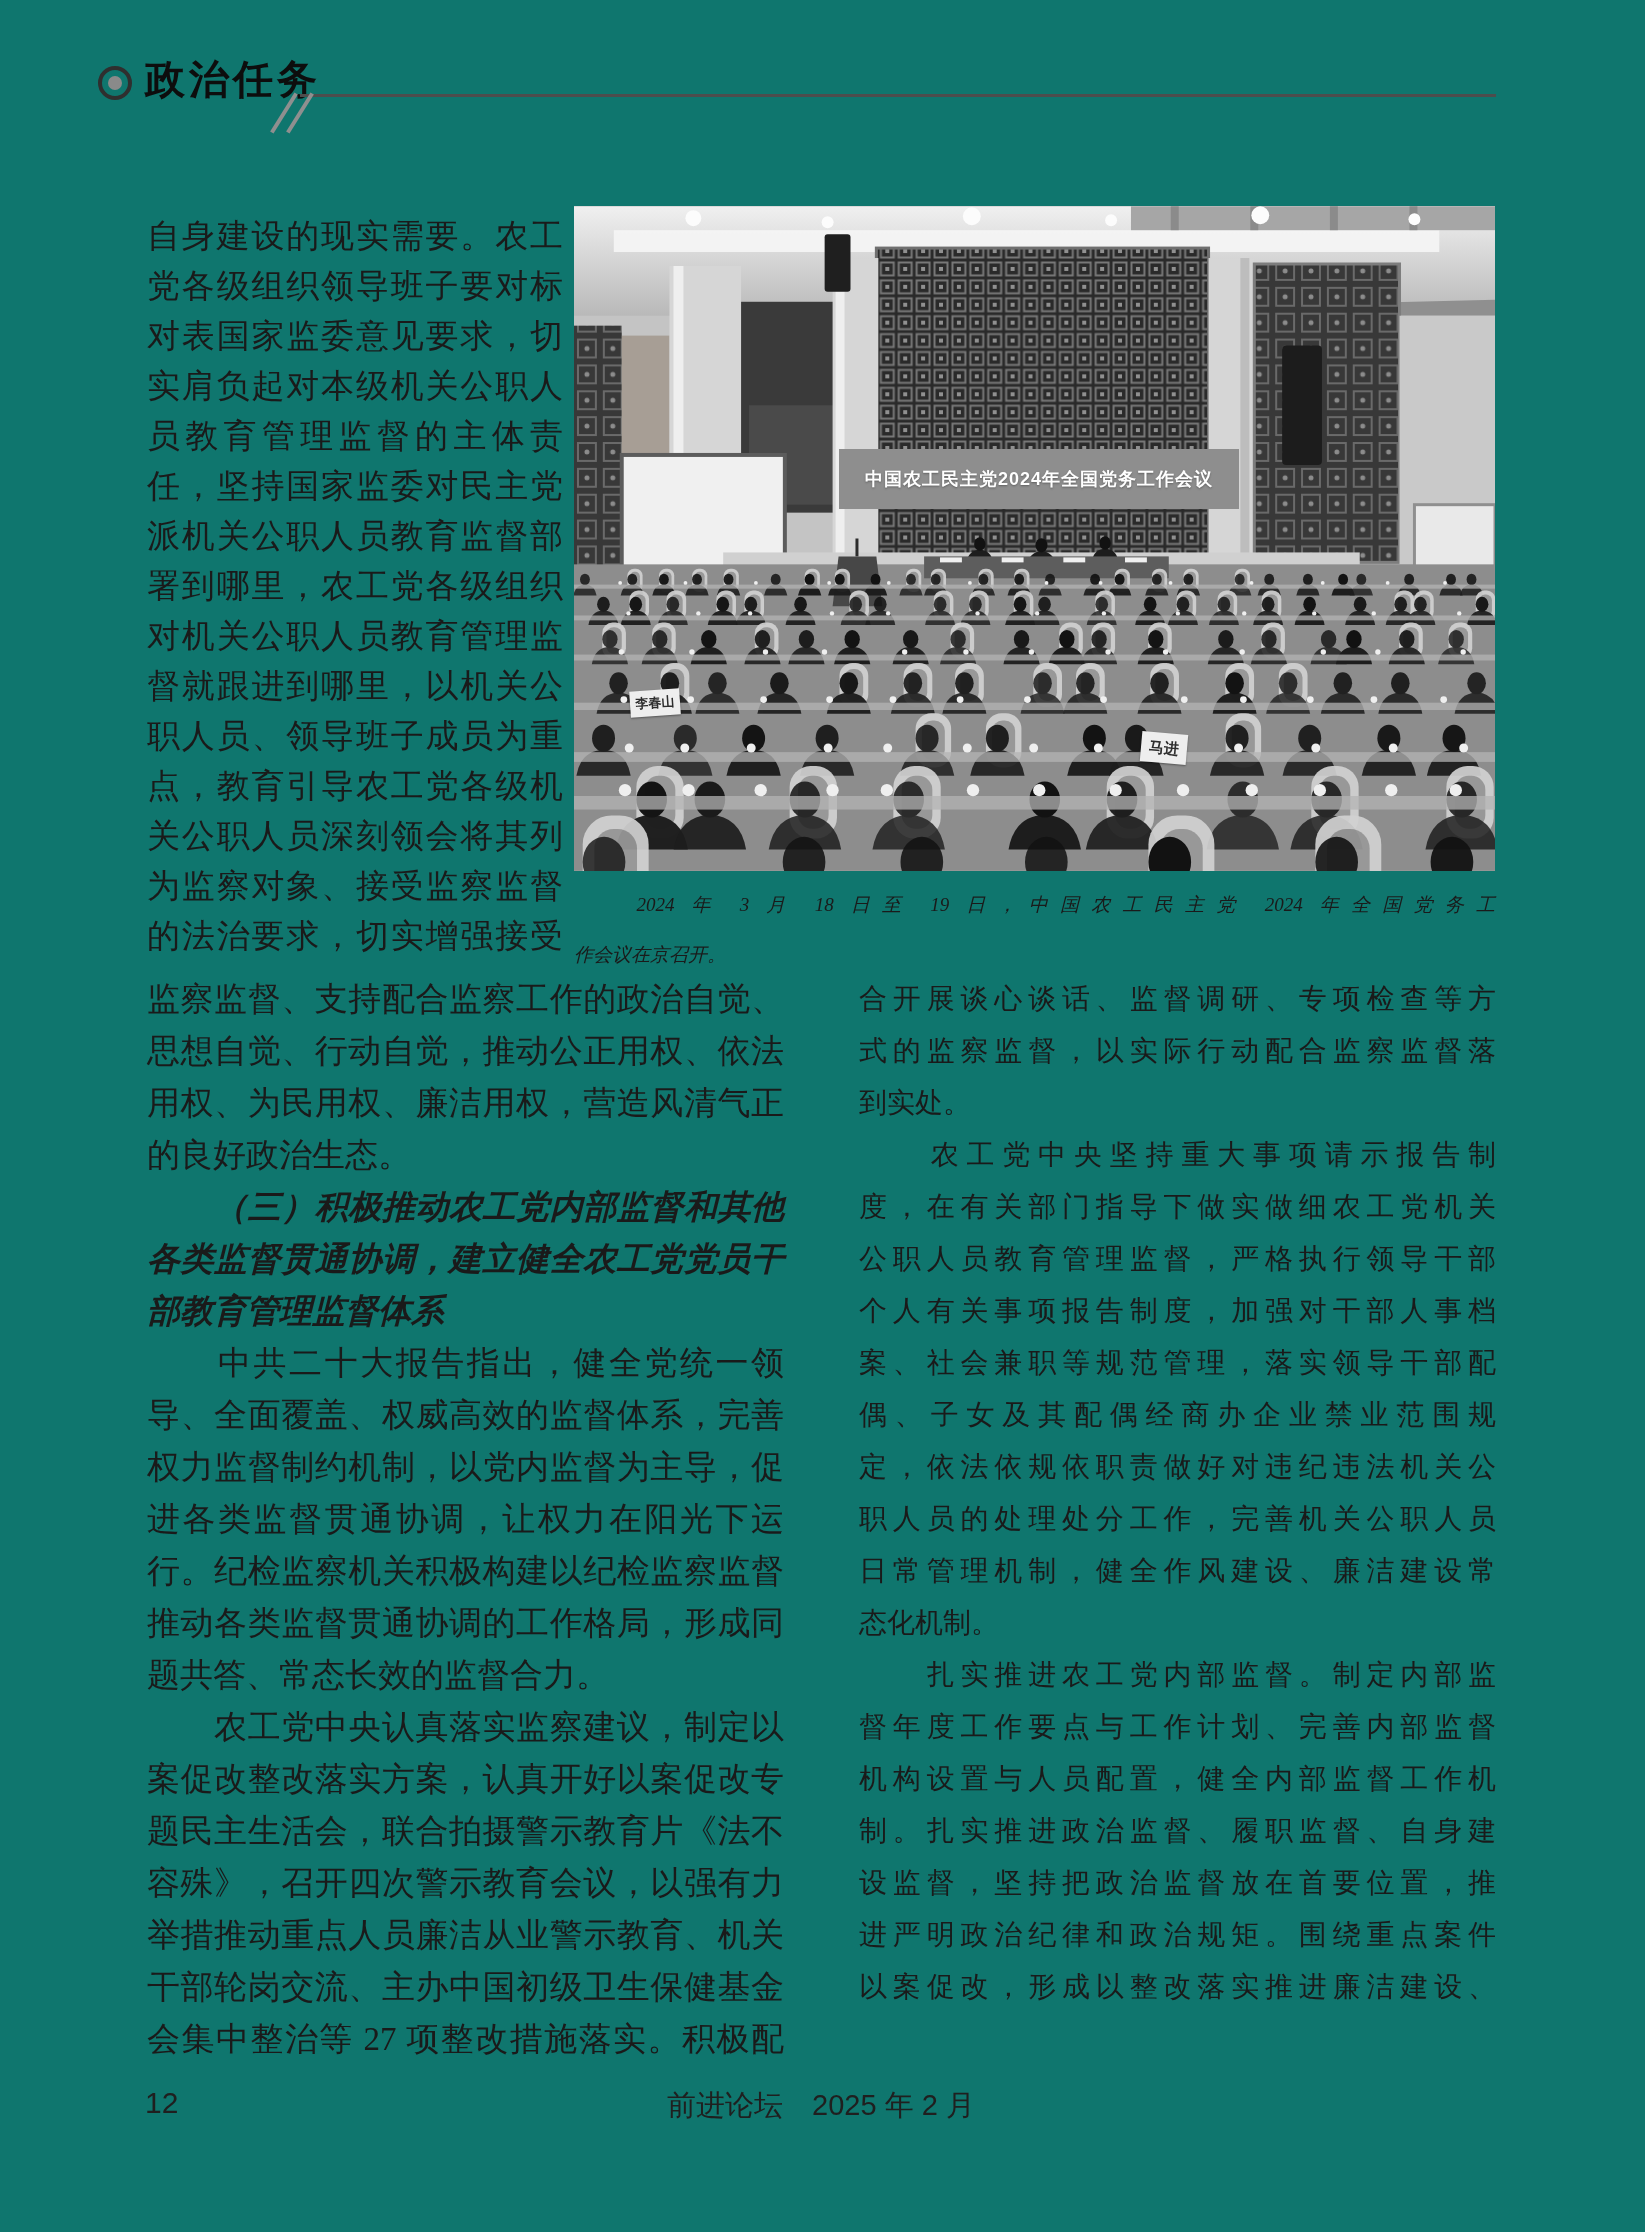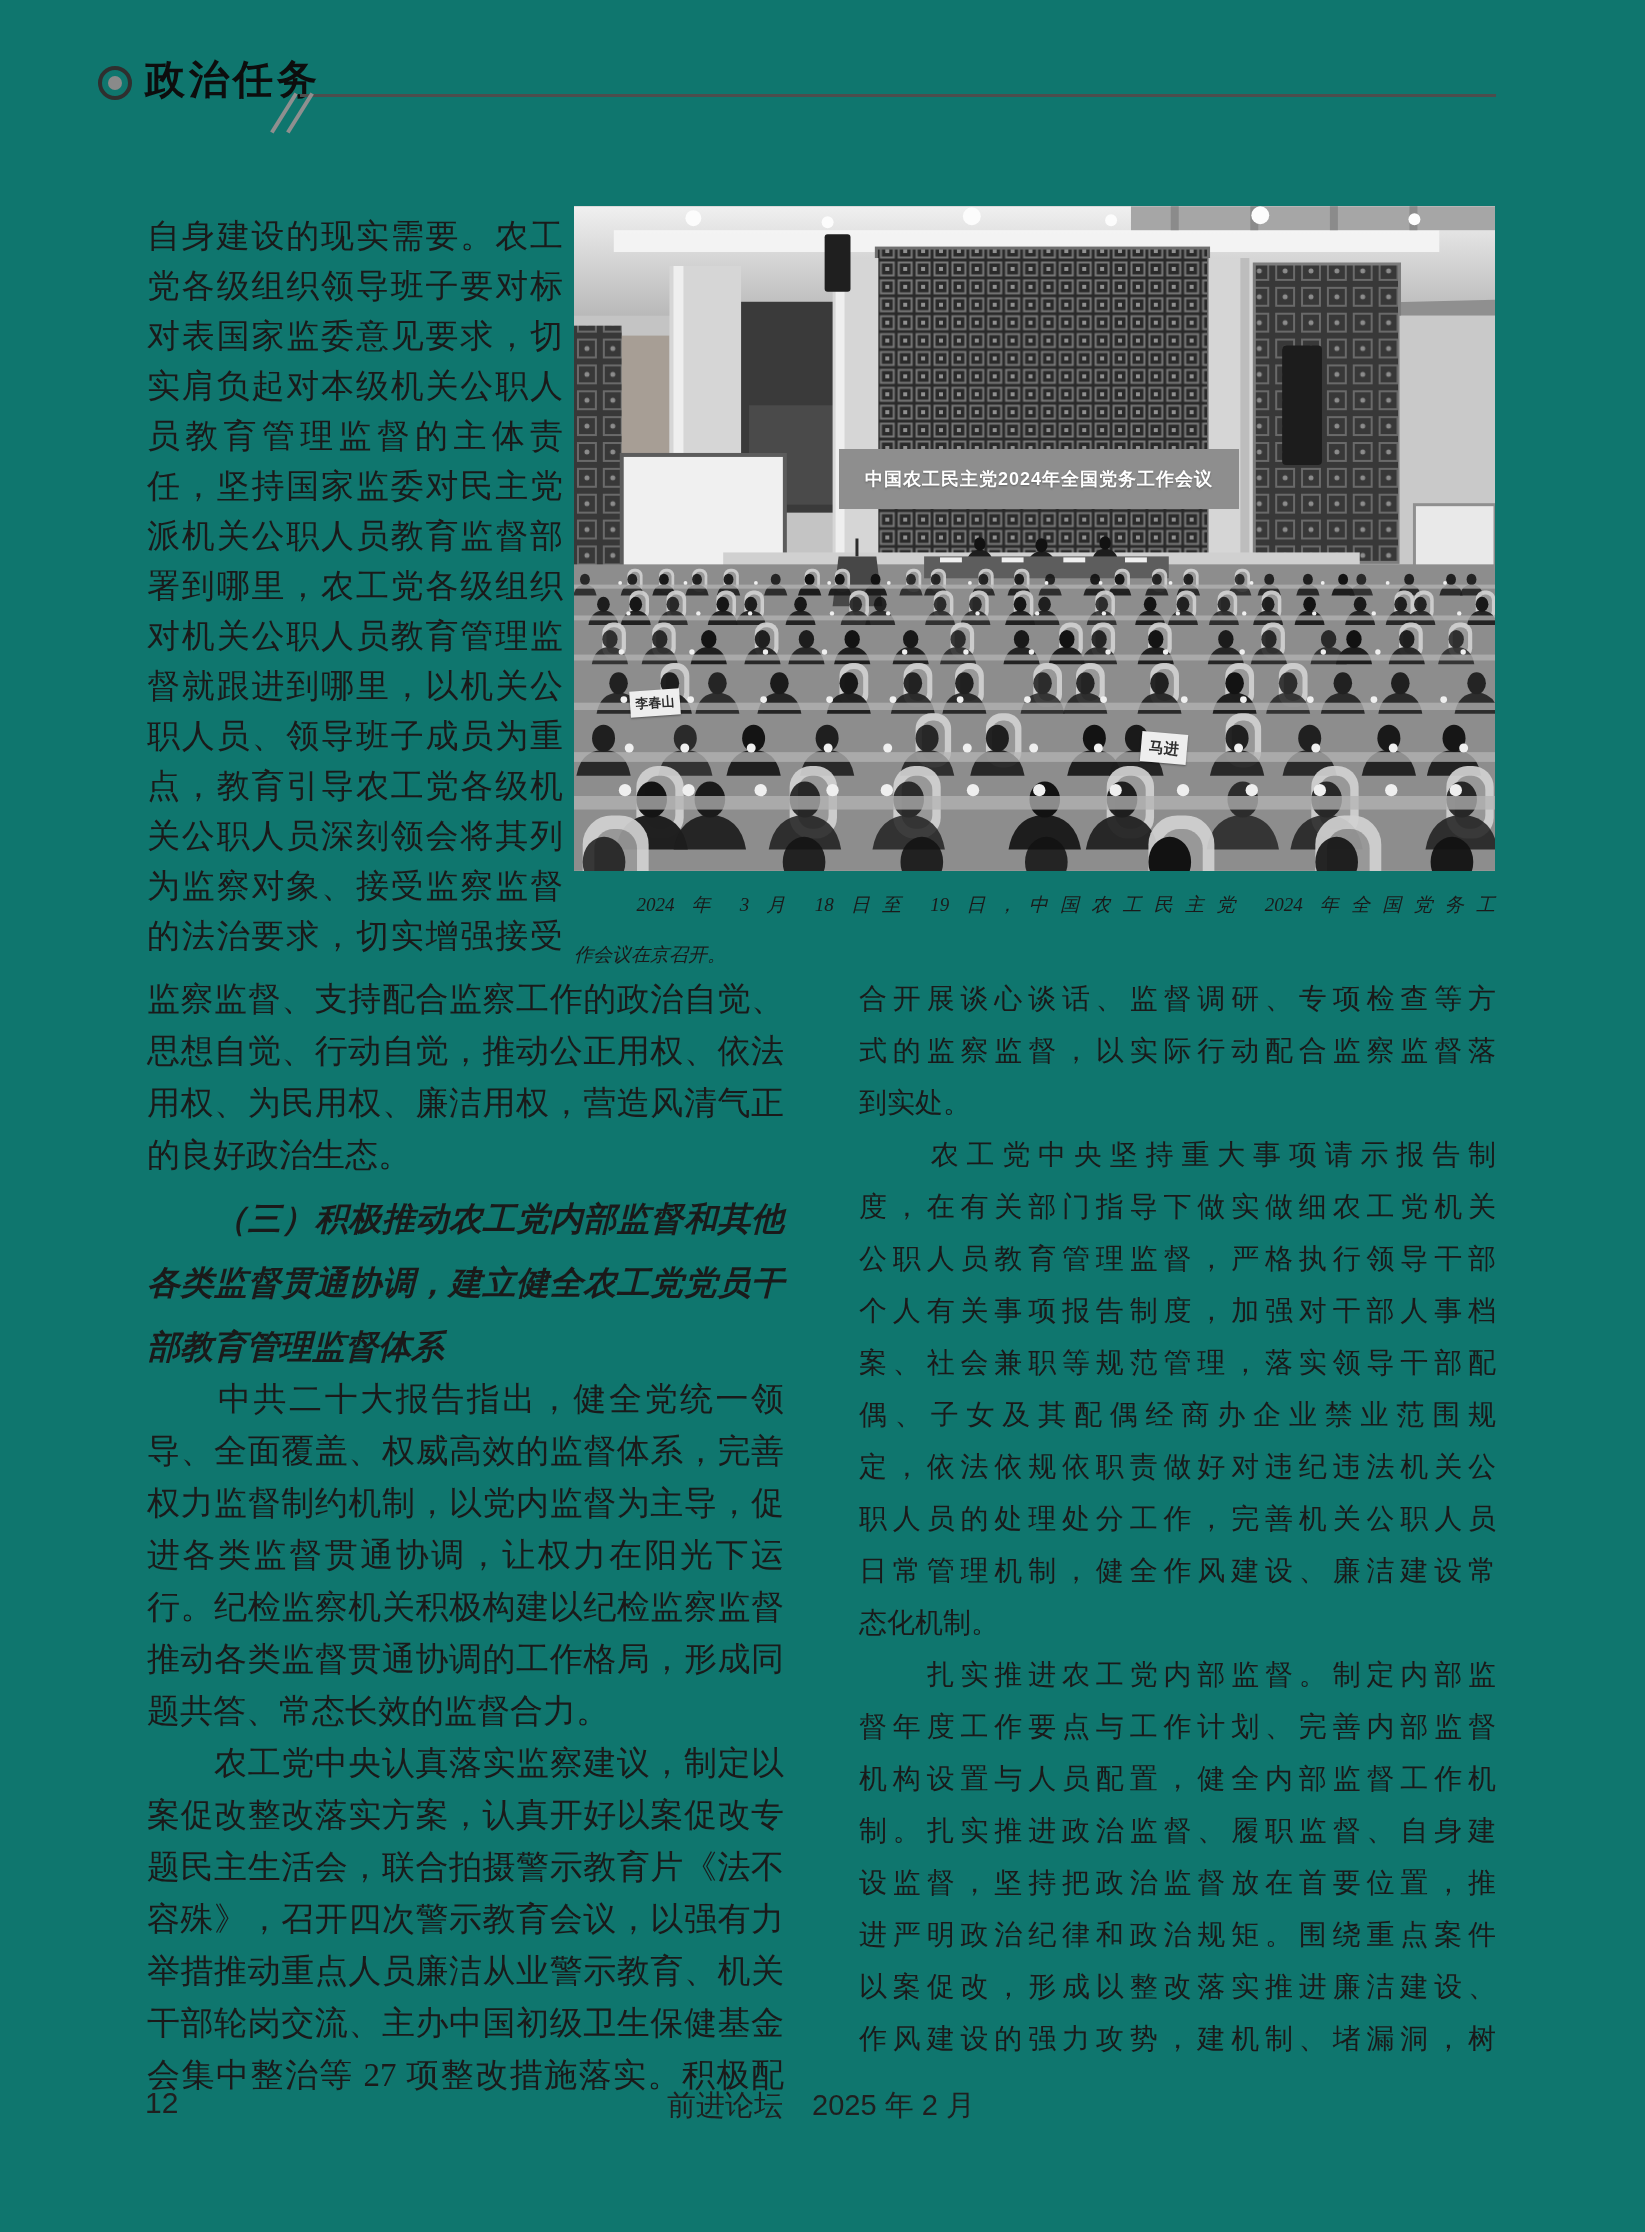--- a/index.html
+++ b/index.html
@@ -14,21 +14,21 @@
   .hdr-line{position:absolute;left:300px;top:94px;width:1196px;height:3px;background:#4d4d4d;}
   .hdr-slash{position:absolute;width:4px;height:46px;background:#8f8f8f;transform:rotate(32deg);}
   
   .ln{text-align:justify;text-align-last:justify;white-space:nowrap;}
   .ln-end{text-align-last:left;}
   #col-top-left{position:absolute;left:147px;top:211px;width:416px;font-size:33px;line-height:50px;}
   #caption{position:absolute;left:574px;top:880px;width:921px;font-size:19px;line-height:50px;
            font-style:italic;font-weight:500;}
   #col-bot-left{position:absolute;left:147px;top:973px;width:637px;font-size:33px;line-height:52px;}
   #col-bot-right{position:absolute;left:859px;top:973px;width:637px;font-size:28px;line-height:52px;}
-  .blk-heading .ln{font-weight:700;font-style:italic;margin-top:12px;}
+  .blk-heading .ln{font-weight:700;font-style:italic;}
   
   #photo{position:absolute;left:574px;top:206px;width:921px;height:665px;background:#a8a8a8;overflow:hidden;}
   #photo svg{position:absolute;left:0;top:0;}
   .banner{position:absolute;left:265px;top:243px;width:400px;height:60px;background:#8e8e8e;
           color:#ffffff;display:flex;align-items:center;justify-content:center;
           font-family:"Liberation Sans","DejaVu Sans",sans-serif;font-weight:700;font-size:18px;
           letter-spacing:1px;text-shadow:0 1px 2px rgba(40,40,40,.45);white-space:nowrap;}
   .namecard{position:absolute;background:#eeeeee;color:#2e2e2e;display:flex;align-items:center;
             justify-content:center;font-weight:700;box-shadow:0 1px 2px rgba(0,0,0,.4);}
   .card-left{left:56px;top:484px;width:50px;height:26px;font-size:13px;transform:rotate(-4deg);}
@@ -463,20 +463,19 @@
         <div class="ln ln-end">态化机制。</div>
       </div>
       <div class="blk">
         <div class="ln">　　扎实推进农工党内部监督。制定内部监</div>
         <div class="ln">督年度工作要点与工作计划、完善内部监督</div>
         <div class="ln">机构设置与人员配置，健全内部监督工作机</div>
         <div class="ln">制。扎实推进政治监督、履职监督、自身建</div>
         <div class="ln">设监督，坚持把政治监督放在首要位置，推</div>
         <div class="ln">进严明政治纪律和政治规矩。围绕重点案件</div>
         <div class="ln">以案促改，形成以整改落实推进廉洁建设、</div>
-        <div class="ln">作风建设的强力攻势，建机制、堵漏洞，树</div>
       </div>
     </div>
 
   <div id="page-num">12</div>
   <div id="footer-line">前进论坛　2025 年 2 月</div>
 </div>
 
 
 </body></html>

